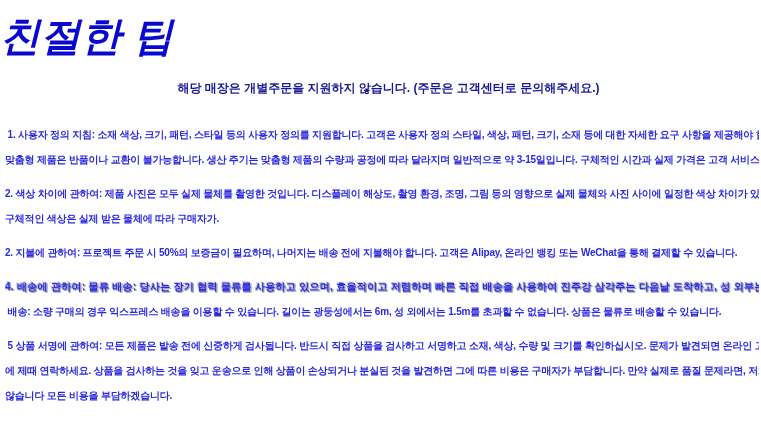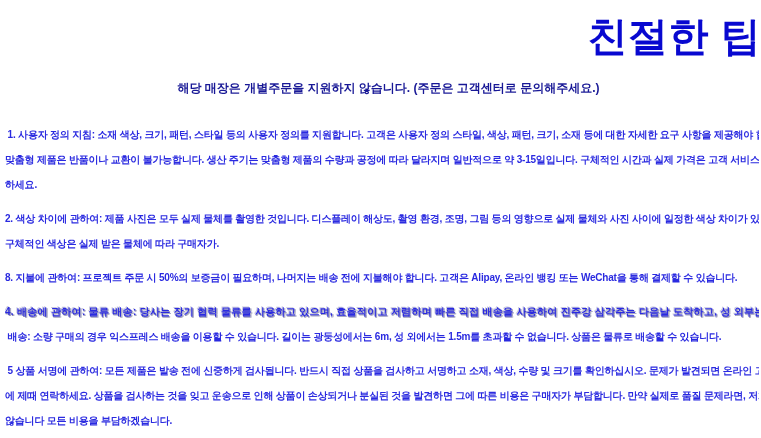--- a/index.html
+++ b/index.html
@@ -14,26 +14,27 @@
     font-family: "Liberation Sans", sans-serif;
   }
   .page {
     width: 761px;
     height: 438px;
     position: relative;
     background: #ffffff;
   }
   .page-title {
     margin: 12px 0 0 0;
-    text-align: right;
+    text-align: left;
     font-size: 40px;
     line-height: 48px;
     font-weight: 700;
     color: #0808d0;
     letter-spacing: 0.5px;
+    font-style: italic;
   }
   .page-subtitle {
     margin: 20px 0 0 16px;
     text-align: center;
     font-size: 12px;
     line-height: 16px;
     font-weight: 700;
     color: #181896;
     letter-spacing: 0px;
   }
@@ -63,28 +64,27 @@
 </head>
 <body>
 
 <div class="page">
   <h1 class="page-title">친절한 팁</h1>
   <p class="page-subtitle">해당 매장은 개별주문을 지원하지 않습니다. (주문은 고객센터로 문의해주세요.)</p>
   <div class="tips-body">
       <div class="tip-paragraph">
         <div class="tip-line"> 1. 사용자 정의 지침: 소재 색상, 크기, 패턴, 스타일 등의 사용자 정의를 지원합니다. 고객은 사용자 정의 스타일, 색상, 패턴, 크기, 소재 등에 대한 자세한 요구 사항을 제공해야 합니다.</div>
         <div class="tip-line">맞춤형 제품은 반품이나 교환이 불가능합니다. 생산 주기는 맞춤형 제품의 수량과 공정에 따라 달라지며 일반적으로 약 3-15일입니다. 구체적인 시간과 실제 가격은 고객 서비스에 문의</div>
-        <div class="tip-line">하세요.</div>
       </div>
       <div class="tip-paragraph">
         <div class="tip-line">2. 색상 차이에 관하여: 제품 사진은 모두 실제 물체를 촬영한 것입니다. 디스플레이 해상도, 촬영 환경, 조명, 그림 등의 영향으로 실제 물체와 사진 사이에 일정한 색상 차이가 있을 수 있습니다.</div>
         <div class="tip-line">구체적인 색상은 실제 받은 물체에 따라 구매자가.</div>
       </div>
       <div class="tip-paragraph">
-        <div class="tip-line">8. 지불에 관하여: 프로젝트 주문 시 50%의 보증금이 필요하며, 나머지는 배송 전에 지불해야 합니다. 고객은 Alipay, 온라인 뱅킹 또는 WeChat을 통해 결제할 수 있습니다.</div>
+        <div class="tip-line">2. 지불에 관하여: 프로젝트 주문 시 50%의 보증금이 필요하며, 나머지는 배송 전에 지불해야 합니다. 고객은 Alipay, 온라인 뱅킹 또는 WeChat을 통해 결제할 수 있습니다.</div>
       </div>
       <div class="tip-paragraph">
         <div class="tip-line doubled">4. 배송에 관하여: 물류 배송: 당사는 장기 협력 물류를 사용하고 있으며, 효율적이고 저렴하며 빠른 직접 배송을 사용하여 진주강 삼각주는 다음날 도착하고, 성 외부는 약 3일 후에 도착합니다. 익스프레스</div>
         <div class="tip-line"> 배송: 소량 구매의 경우 익스프레스 배송을 이용할 수 있습니다. 길이는 광둥성에서는 6m, 성 외에서는 1.5m를 초과할 수 없습니다. 상품은 물류로 배송할 수 있습니다.</div>
       </div>
       <div class="tip-paragraph">
         <div class="tip-line"> 5 상품 서명에 관하여: 모든 제품은 발송 전에 신중하게 검사됩니다. 반드시 직접 상품을 검사하고 서명하고 소재, 색상, 수량 및 크기를 확인하십시오. 문제가 발견되면 온라인 고객 서비스</div>
         <div class="tip-line">에 제때 연락하세요. 상품을 검사하는 것을 잊고 운송으로 인해 상품이 손상되거나 분실된 것을 발견하면 그에 따른 비용은 구매자가 부담합니다. 만약 실제로 품질 문제라면, 저희</div>
         <div class="tip-line">않습니다 모든 비용을 부담하겠습니다.</div>
       </div>

